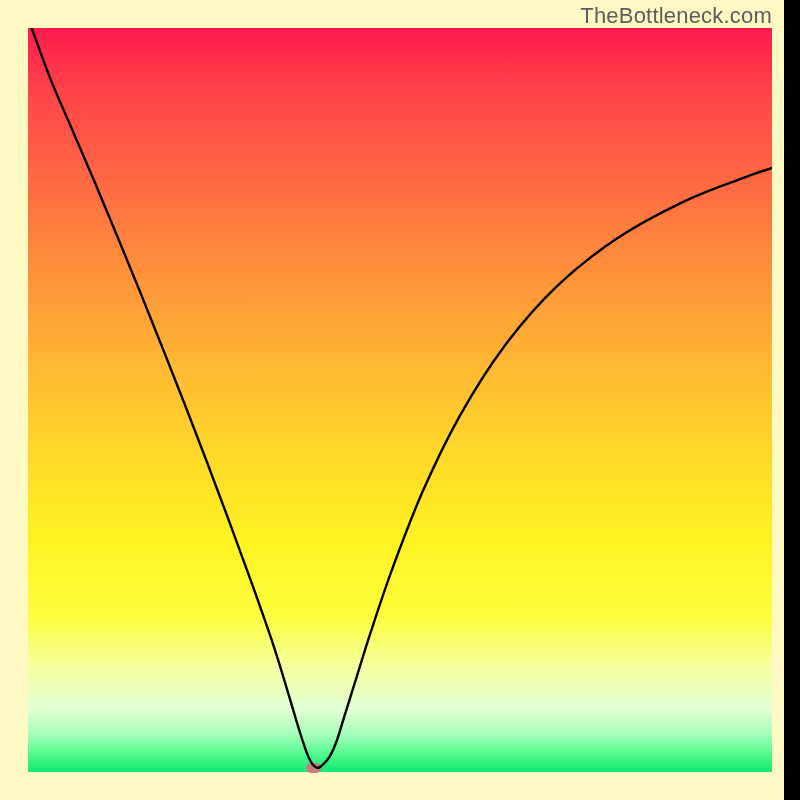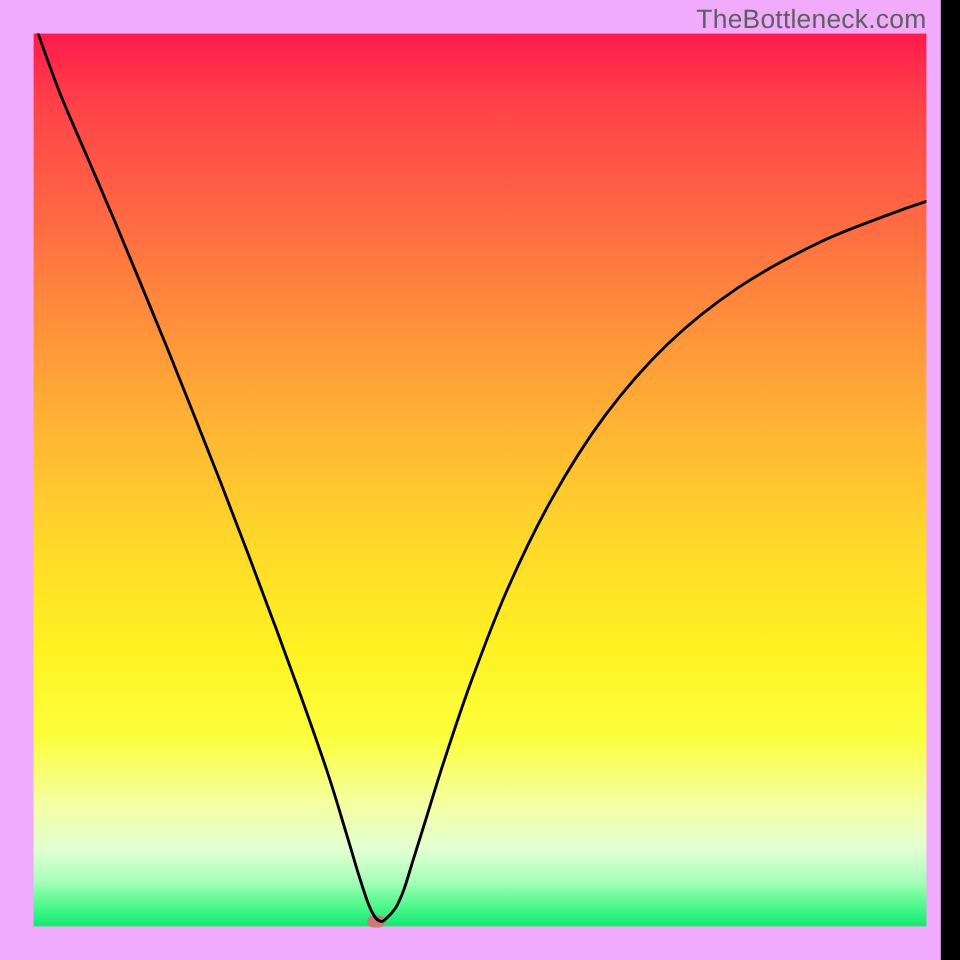--- a/index.html
+++ b/index.html
@@ -8,21 +8,21 @@
     width: 800px;
     height: 800px;
     background: #000;
     overflow: hidden;
     font-family: Arial, Helvetica, sans-serif;
   }
   .outer {
     position: relative;
     width: 784px;
     height: 800px;
-    background: #f0abfc;
+    background: #fef9c3;
   }
   .watermark {
     position: absolute;
     top: 3px;
     right: 12px;
     color: #5e5e5e;
     font-size: 22px;
     font-weight: 500;
     letter-spacing: 0.2px;
     z-index: 5;

